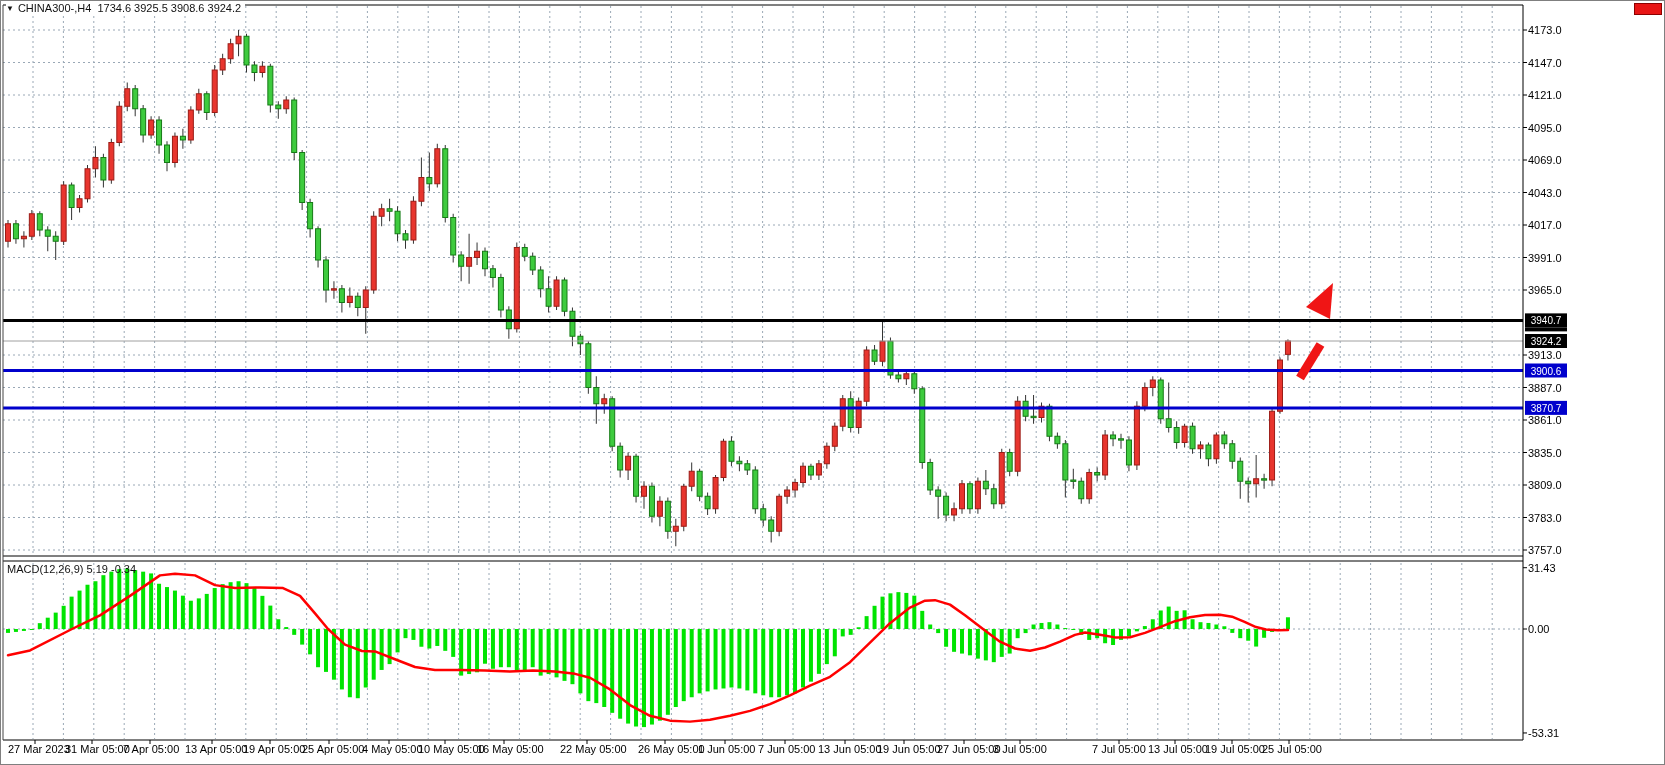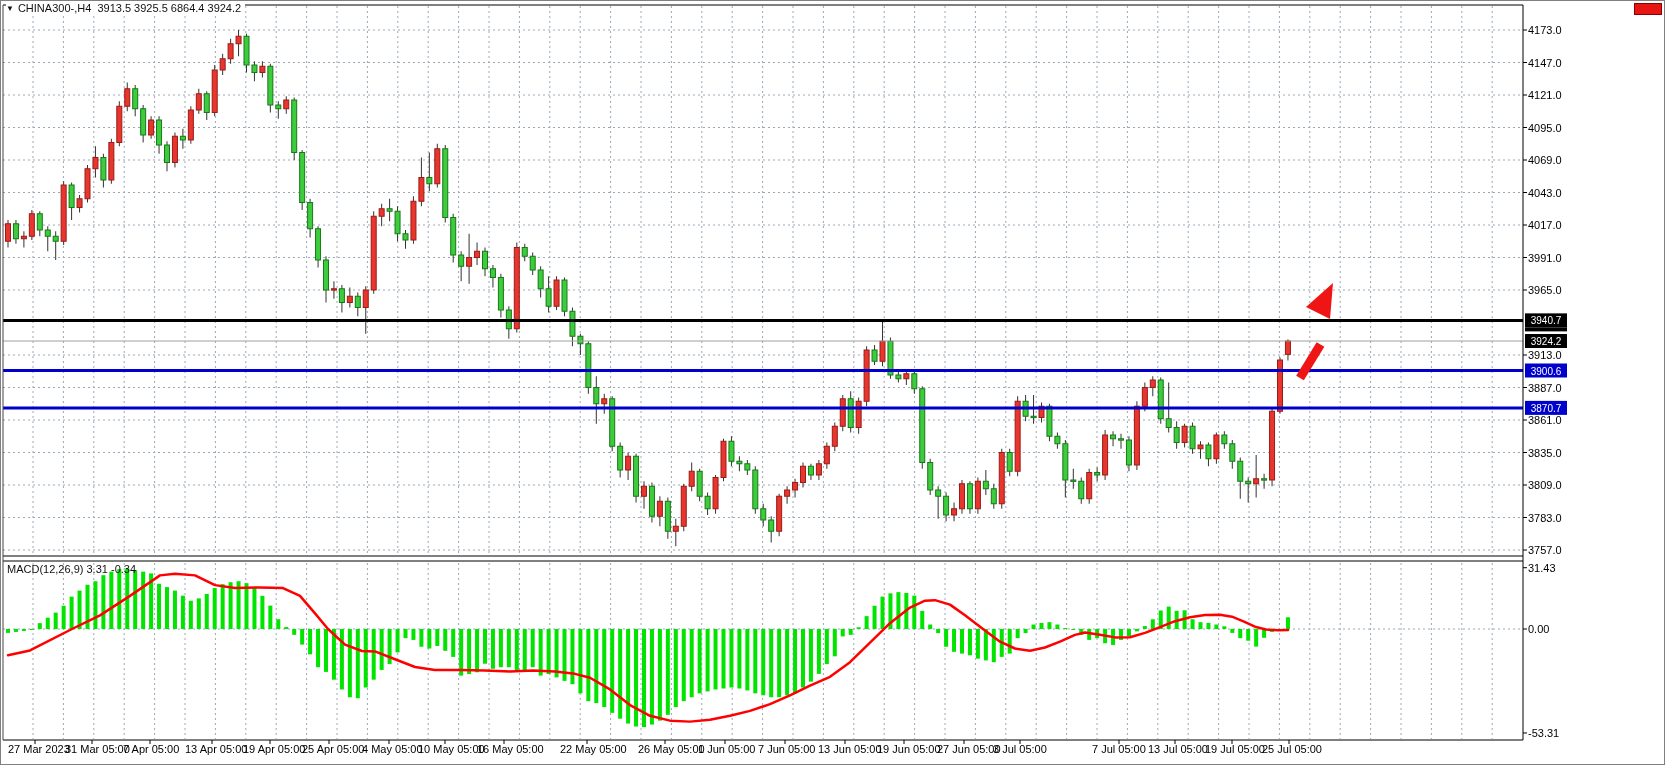--- a/index.html
+++ b/index.html
@@ -731,22 +731,22 @@
       <line x1="1289" y1="740" x2="1289" y2="744" stroke="#000"></line>
       <text x="1262" y="753" font-family="Liberation Sans, sans-serif" font-size="11" fill="#000">25 Jul 05:00</text>
     </g>
     <g>
       <line x1="1300" y1="378" x2="1320.5" y2="344.5" stroke="#f01515" stroke-width="9"></line>
       <polygon points="1333,283 1306,307 1330,319" fill="#f01515"></polygon>
     </g>
   </svg>
 
 <div id="title-bar" class="overlay">
-  <span class="tri">▼</span><span>CHINA300-,H4</span>&nbsp;&nbsp;<span>3913.5 3925.5 6864.4 3924.2</span>
+  <span class="tri">▼</span><span>CHINA300-,H4</span>&nbsp;&nbsp;<span>1734.6 3925.5 3908.6 3924.2</span>
 </div>
 
 <div id="macd-label" class="overlay">
   <span>MACD(12,26,9)</span>
-  <span>3.31</span>
+  <span>5.19</span>
   <span>-0.34</span>
 </div>
 
 <div id="win-red"></div>
 
 </body></html>

